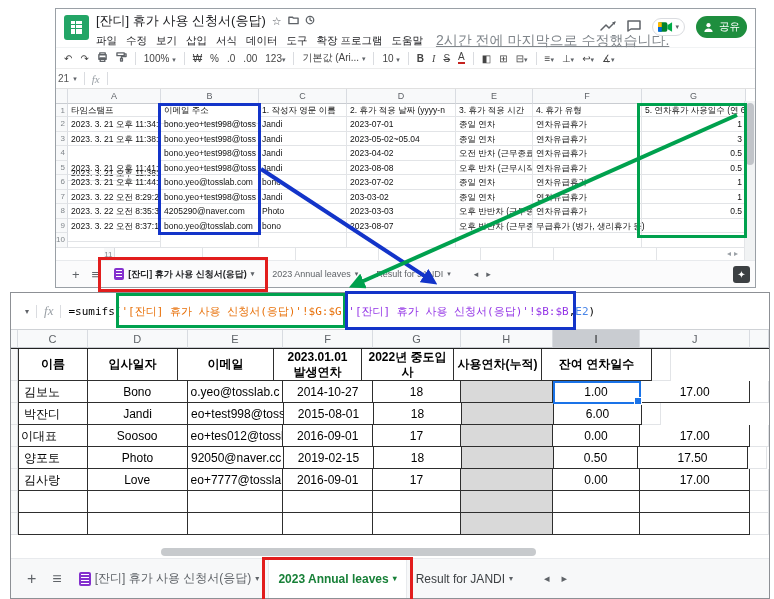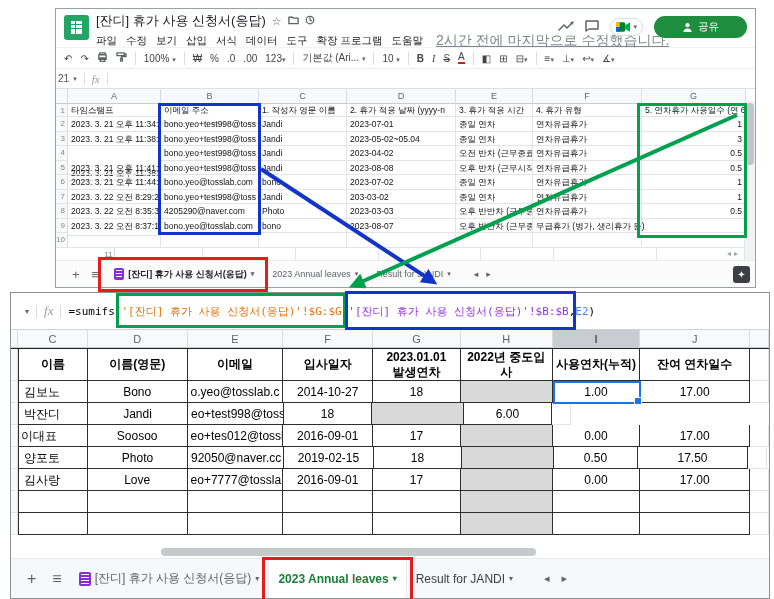--- a/index.html
+++ b/index.html
@@ -17,21 +17,21 @@
     linear-gradient(to bottom,transparent 3px,#23a566 3px,#23a566 4px,transparent 4px,transparent 7px,#23a566 7px,#23a566 8px,transparent 8px)}
   .t-title{display:flex;align-items:center;gap:6px;padding-top:3px;font-size:13px;font-weight:500;color:#202124}
   .t-title .mini{color:#5f6368;font-size:11px;font-weight:400}
   .t-menu{display:flex;gap:9px;font-size:10.5px;color:#202124;margin-top:2px;align-items:center}
   .t-menu .item{cursor:default}
   .t-lastedit{color:#80868b;text-decoration:underline;margin-left:4px;font-size:14px}
   .t-right{position:absolute;right:8px;top:7px;display:flex;align-items:center;gap:11px}
   .meetchip{display:flex;align-items:center;gap:2px;border:1px solid #dadce0;border-radius:10px;padding:2px 5px;background:#fff}
   .meetchip .car{font-size:7px;color:#5f6368}
   .sharebtn{display:flex;align-items:center;gap:5px;background:#1e8e3e;color:#fff;font-size:10.5px;font-weight:500;
-            border-radius:12px;padding:4px 28px}
+            border-radius:12px;padding:4px 7px}
   
   .t-toolbar{height:20px;display:flex;align-items:center;gap:8px;padding-left:8px;font-size:10px;color:#444;
              border-top:1px solid #f1f3f4}
   .t-toolbar .sep{width:1px;height:13px;background:#dadce0}
   .t-toolbar .g{white-space:nowrap}
   .t-toolbar .car{font-size:7px;color:#5f6368}
   .tb-b{font-weight:bold}.tb-i{font-style:italic;font-family:"Liberation Serif",serif}
   .tb-s{text-decoration:line-through}
   .tb-a{border-bottom:2px solid #c5221f;line-height:10px}
   
@@ -287,21 +287,21 @@
         <div class="ccell" style="width: 93px; height: 14.5px; line-height: 14.5px;">2023. 3. 22 오전 8:35:3</div>
         <div class="ccell" style="width: 98px; height: 14.5px; line-height: 14.5px;">4205290@naver.com</div>
         <div class="ccell" style="width: 88px; height: 14.5px; line-height: 14.5px;">Photo</div>
         <div class="ccell" style="width: 109px; height: 14.5px; line-height: 14.5px;">2023-03-03</div>
         <div class="ccell" style="width: 77px; height: 14.5px; line-height: 14.5px;">오후 반반차 (근무종료 시</div>
         <div class="ccell" style="width: 109px; height: 14.5px; line-height: 14.5px;">연차유급휴가</div>
         <div class="ccell num" style="width: 104px; height: 14.5px; line-height: 14.5px;">0.5</div>
       </div>
       <div class="grow" style="height: 14.5px;">
         <div class="gut" style="width: 12px; height: 14.5px; line-height: 14.5px;">9</div>
-        <div class="ccell" style="width: 93px; height: 17px; line-height: 14.5px;">2023. 3. 22 오전 8:37:1</div>
+        <div class="ccell" style="width: 93px; height: 23px; line-height: 14.5px;">2023. 3. 22 오전 8:37:1</div>
         <div class="ccell" style="width: 98px; height: 14.5px; line-height: 14.5px;">bono.yeo@tosslab.com</div>
         <div class="ccell" style="width: 88px; height: 14.5px; line-height: 14.5px;">bono</div>
         <div class="ccell" style="width: 109px; height: 14.5px; line-height: 14.5px;">2023-08-07</div>
         <div class="ccell" style="width: 77px; height: 14.5px; line-height: 14.5px;">오후 반반차 (근무종료 시</div>
         <div class="ccell ovf" style="width: 109px; height: 14.5px; line-height: 14.5px;">무급휴가 (병가, 생리휴가 등)</div>
         <div class="ccell num" style="width: 104px; height: 14.5px; line-height: 14.5px;"></div>
       </div>
       <div class="grow" style="height: 14.5px;">
         <div class="gut" style="width: 12px; height: 14.5px; line-height: 14.5px;">10</div>
         <div class="ccell" style="width: 93px; height: 14.5px; line-height: 14.5px;"></div>
@@ -368,23 +368,22 @@
         <div class="hcell" style="width: 90px; height: 18px; line-height: 18px;">F</div>
         <div class="hcell" style="width: 88px; height: 18px; line-height: 18px;">G</div>
         <div class="hcell" style="width: 92px; height: 18px; line-height: 18px;">H</div>
         <div class="hcell selcol" style="width: 88px; height: 18px; line-height: 18px;">I</div>
         <div class="hcell" style="width: 110px; height: 18px; line-height: 18px;">J</div>
         <div class="hcell" style="width: 19px; height: 18px; line-height: 18px;"></div>
       </div>
       <div class="grow" style="height: 32px; border-top: 1px solid rgb(34, 34, 34);">
         <div class="gut" style="width: 7px; height: 32px; line-height: 32px;"></div>
         <div class="ccell bk hdr bkl" style="width: 70px; height: 32px;">이름</div>
-        <div class="ccell bk hdr" style="width: 100px; height: 32px;">이름(영문)</div>
+        <div class="ccell bk hdr" style="width: 90px; height: 32px;">입사일자</div>
         <div class="ccell bk hdr" style="width: 96px; height: 32px;">이메일</div>
-        <div class="ccell bk hdr" style="width: 90px; height: 32px;">입사일자</div>
         <div class="ccell bk hdr" style="width: 88px; height: 32px;">2023.01.01
 발생연차</div>
         <div class="ccell bk hdr" style="width: 92px; height: 32px;">2022년 중도입사</div>
         <div class="ccell bk hdr" style="width: 88px; height: 32px;">사용연차(누적)</div>
         <div class="ccell bk hdr" style="width: 110px; height: 32px;">잔여 연차일수</div>
         <div class="ccell" style="width: 19px; height: 32px; line-height: 32px;"></div>
       </div>
       <div class="grow" style="height: 22px;">
         <div class="gut" style="width: 7px; height: 22px; line-height: 22px;"></div>
         <div class="ccell bk bkl" style="width: 70px; height: 22px; line-height: 22px; padding-left: 5px;">김보노</div>
@@ -395,20 +394,21 @@
         <div class="ccell bk ctr gray" style="width: 92px; height: 22px; line-height: 22px;"></div>
         <div class="ccell bk ctr" style="width: 88px; height: 22px; line-height: 22px;">1.00</div>
         <div class="ccell bk ctr" style="width: 110px; height: 22px; line-height: 22px;">17.00</div>
         <div class="ccell" style="width: 19px; height: 22px; line-height: 22px;"></div>
       </div>
       <div class="grow" style="height: 22px;">
         <div class="gut" style="width: 7px; height: 22px; line-height: 22px;"></div>
         <div class="ccell bk bkl" style="width: 70px; height: 22px; line-height: 22px; padding-left: 5px;">박잔디</div>
         <div class="ccell bk ctr" style="width: 100px; height: 22px; line-height: 22px;">Jandi</div>
         <div class="ccell bk ctr" style="width: 96px; height: 22px; line-height: 22px;">eo+test998@tossl</div>
+        <div class="ccell bk ctr" style="width: 90px; height: 22px; line-height: 22px;">2015-08-01</div>
         <div class="ccell bk ctr" style="width: 88px; height: 22px; line-height: 22px;">18</div>
         <div class="ccell bk ctr gray" style="width: 92px; height: 22px; line-height: 22px;"></div>
         <div class="ccell bk ctr" style="width: 88px; height: 22px; line-height: 22px;">6.00</div>
         <div class="ccell" style="width: 19px; height: 22px; line-height: 22px;"></div>
       </div>
       <div class="grow" style="height: 22px;">
         <div class="gut" style="width: 7px; height: 22px; line-height: 22px;"></div>
         <div class="ccell bk bkl" style="width: 70px; height: 22px; line-height: 22px; padding-left: 2px;">이대표</div>
         <div class="ccell bk ctr" style="width: 100px; height: 22px; line-height: 22px;">Soosoo</div>
         <div class="ccell bk ctr" style="width: 96px; height: 22px; line-height: 22px;">eo+tes012@tossl</div>

